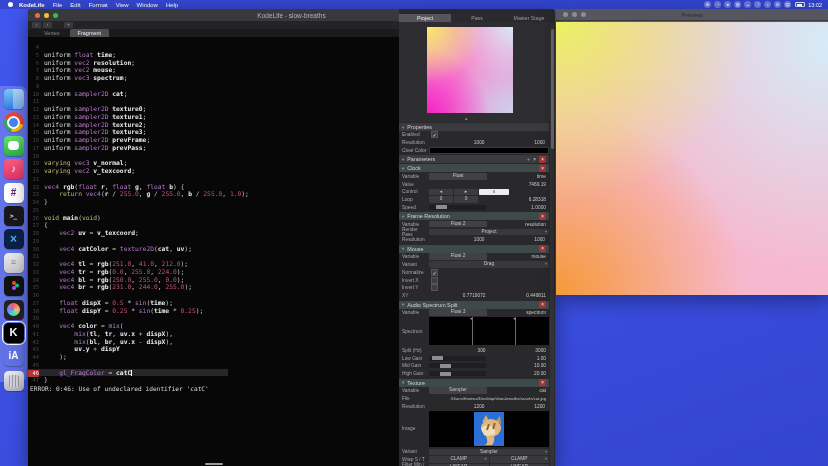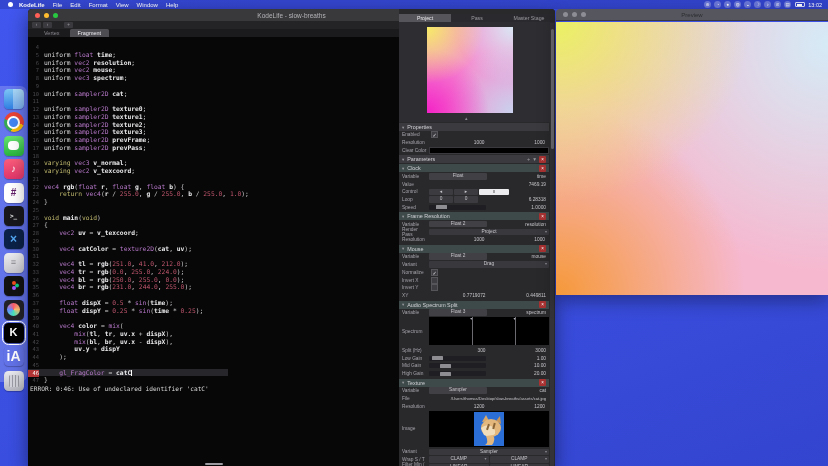--- a/index.html
+++ b/index.html
@@ -23,21 +23,21 @@
   .battery i { position:absolute; left:0.5px; top:0.5px; bottom:0.5px; width:70%; background:#fff; display:block; }
   .clocktxt { font-size:5.5px; margin:0 6px 0 3px; }
 
   
   .dock { position:absolute; left:0; top:86px; width:27px; height:296px;
     background:rgba(255,255,255,0.20); border-radius:0 7px 7px 0;
     display:flex; flex-direction:column; align-items:center; padding-top:3px; gap:3.4px; }
   .dock-icon { width:20px; height:20px; border-radius:4.5px; position:relative;
     display:flex; align-items:center; justify-content:center; overflow:hidden;
     box-shadow:0 1px 1px rgba(0,0,0,0.25); flex:0 0 auto; }
-  .dock-icon .g { color:#fff; font-size:14px; font-weight:bold; line-height:1; }
+  .dock-icon .g { color:#fff; font-size:10px; font-weight:bold; line-height:1; }
   .dk-finder { background:linear-gradient(180deg,#7ec6f5 0%,#2f7fe3 100%); }
   .dk-finder::after { content:""; position:absolute; left:9px; top:0; bottom:0; width:11px; background:rgba(255,255,255,0.35); }
   .dk-chrome { background:conic-gradient(#ea4335 0 30%, #fbbc05 30% 55%, #34a853 55% 80%, #ea4335 80% 100%); border-radius:50%; }
   .dk-chrome::after { content:""; width:9px; height:9px; border-radius:50%; background:#4285f4; border:2px solid #fff; }
   .dk-messages { background:linear-gradient(180deg,#67e26f 0%,#28b43e 100%); }
   .dk-messages::after { content:""; width:11px; height:9px; background:#fff; border-radius:4px; }
   .dk-music { background:linear-gradient(180deg,#fb5d7b 0%,#e0356a 100%); }
   .dk-music .g { font-size:10px; }
   .dk-slack { background:#fff; }
   .dk-slack .g { color:#611f69; font-size:10px; }

